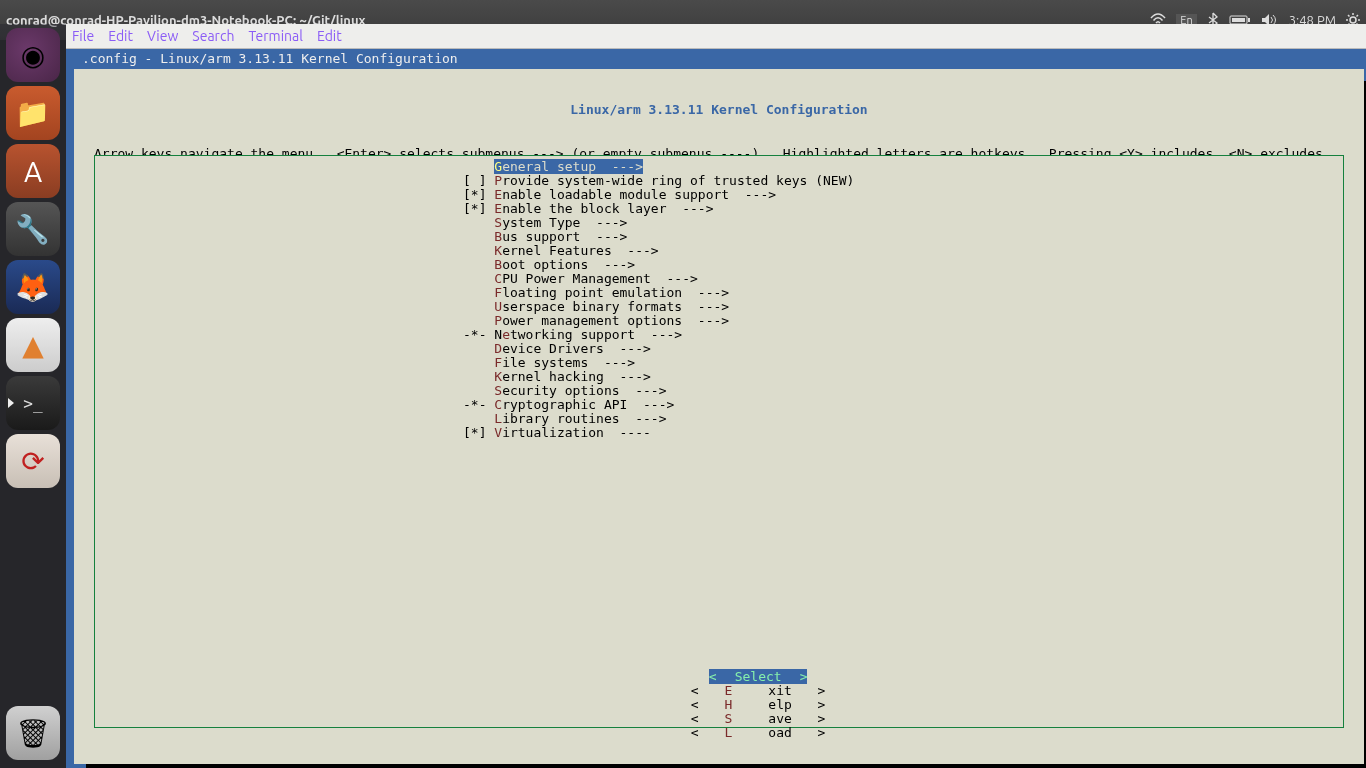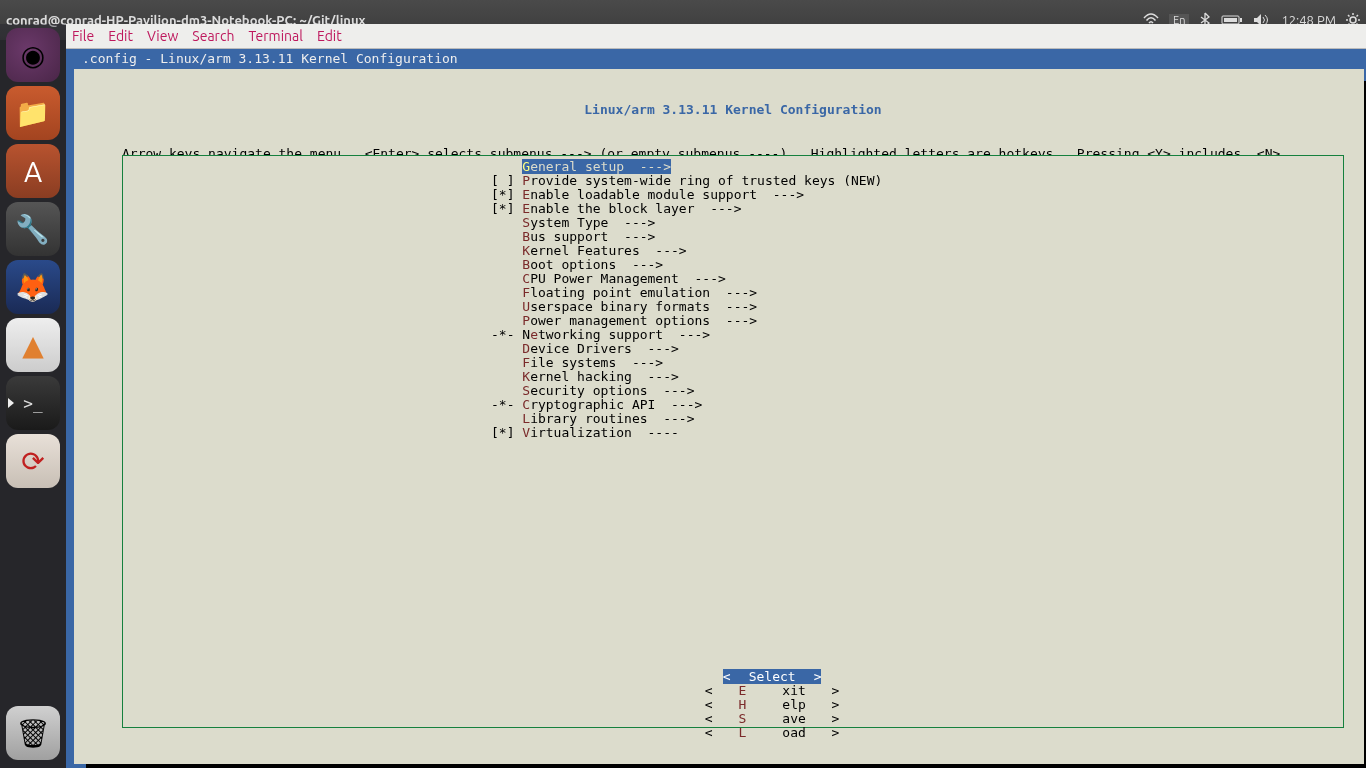--- a/index.html
+++ b/index.html
@@ -64,21 +64,21 @@
 .tile.trash { background: linear-gradient(#d0d0d0,#a0a0a0); margin-top:auto; margin-bottom:8px; }
 .tile span { font-size:28px; }
 .menu-bar {
   position: absolute;
   top: 24px; left: 66px; right: 0;
   height: 25px;
   background: #eeeeec;
   border-bottom: 1px solid #bbb;
   display:flex; align-items:center;
   font-size: 14px;
-  color:#be185d;
+  color:#8b5cf6;
   padding-left: 6px;
   gap: 14px;
 }
 .terminal-window {
   position: absolute;
   top: 49px; left: 66px;
   right: 0; bottom: 0;
   background: #dcdccc; 
 }
 .term-outer {
@@ -103,21 +103,20 @@
   background:#000;
 }
 .term-content {
   position:absolute;
   top:0; left:0; right:0; bottom:0;
   font-family:"DejaVu Sans Mono","Consolas",monospace;
   font-size:13px;
   line-height:14px;
   color:#000;
   white-space:pre;
-  margin-left:28px;
 }
 .config-title {
   color:#3a67a6;
   font-weight:bold;
   text-align:center;
   padding-top:6px;
 }
 .help-text {
   color:#000;
   padding: 2px 20px 6px 20px;
@@ -140,21 +139,21 @@
 .menu-row .hotkey { color:#7a2a2a; }
 .menu-row.selected .hotkey { color:#ffff80; }
 .bottom-buttons {
   position:absolute;
   left:0; right:0; bottom:10px;
   text-align:center;
   font-family:"DejaVu Sans Mono","Consolas",monospace;
   font-size:13px;
 }
 .bottom-buttons span { margin: 0 18px; }
-.bottom-buttons .sel { background:#3a67a6; color:#ffffff; }
+.bottom-buttons .sel { background:#3a67a6; color:#86efac; }
 .bottom-buttons .hk { color:#7a2a2a; }
 </style>
 </head>
 <body>
 
 <div class="top-panel">
   <span class="title">conrad@conrad-HP-Pavilion-dm3-Notebook-PC: ~/Git/linux</span>
   <span class="spacer"></span>
   <span class="indicator">
     <svg width="16" height="16" viewBox="0 0 16 16">
@@ -177,21 +176,21 @@
         <rect x="3" y="4" width="13" height="4" fill="#ddd"></rect>
       </svg>
   </span>
   <span class="indicator">
     <svg width="18" height="14" viewBox="0 0 18 14">
         <path d="M1 5 L4 5 L8 1 L8 13 L4 9 L1 9 Z" fill="#ddd"></path>
         <path d="M10 4 Q13 7 10 10" stroke="#ddd" fill="none"></path>
         <path d="M12 2 Q17 7 12 12" stroke="#ddd" fill="none"></path>
       </svg>
   </span>
-  <span class="indicator">12:48 PM</span>
+  <span class="indicator">3:48 PM</span>
   <span class="indicator">
     <svg width="14" height="14" viewBox="0 0 14 14">
         <circle cx="7" cy="7" r="3" stroke="#ddd" fill="none" stroke-width="1.5"></circle>
         <g stroke="#ddd" stroke-width="1.5">
           <line x1="7" y1="0" x2="7" y2="2"></line>
           <line x1="7" y1="12" x2="7" y2="14"></line>
           <line x1="0" y1="7" x2="2" y2="7"></line>
           <line x1="12" y1="7" x2="14" y2="7"></line>
           <line x1="2" y1="2" x2="3.5" y2="3.5"></line>
           <line x1="10.5" y1="10.5" x2="12" y2="12"></line>

